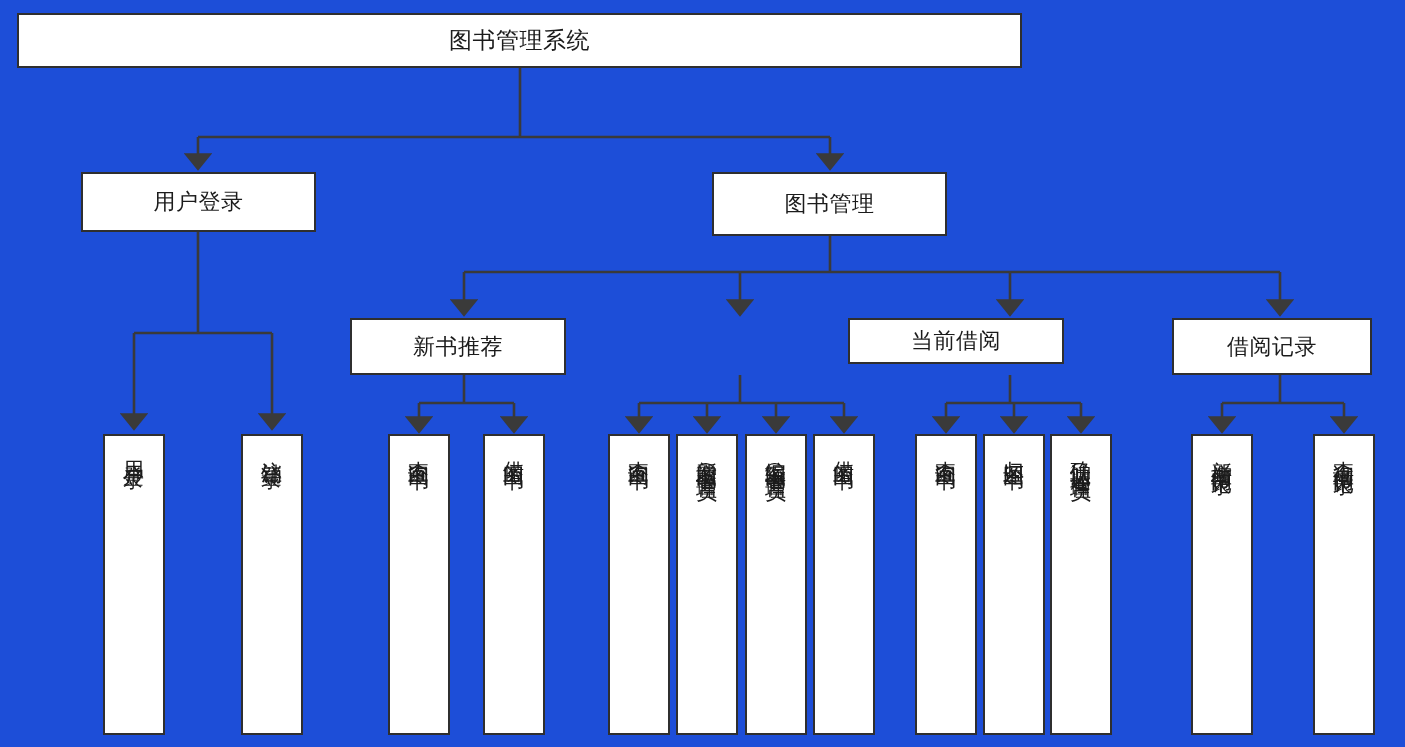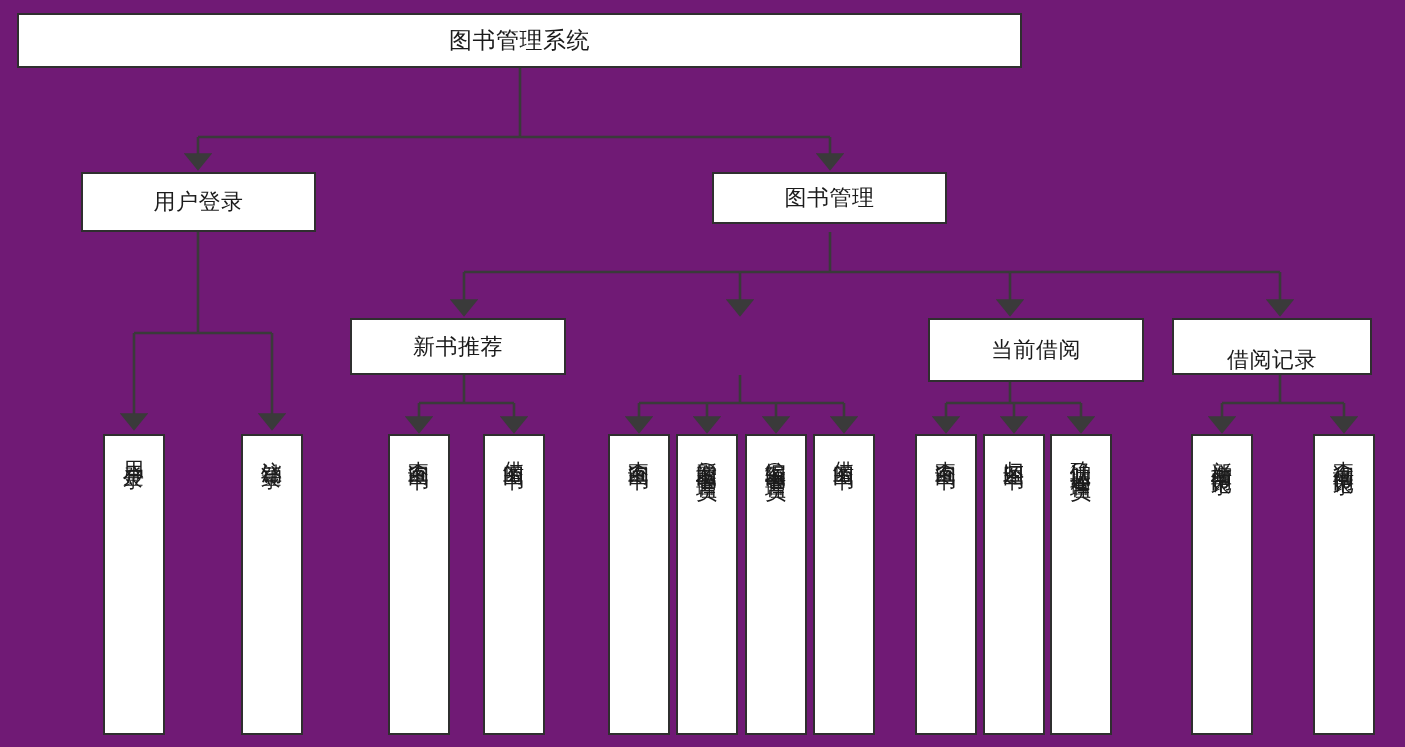--- a/index.html
+++ b/index.html
@@ -8,21 +8,21 @@
     padding: 0;
     background: #ffffff;
   }
   body {
     font-family: "Liberation Sans", "DejaVu Sans", sans-serif;
   }
   #diagram-root {
     position: relative;
     width: 1405px;
     height: 747px;
-    background: #701a75;
+    background: #1d4ed8;
     overflow: hidden;
   }
   svg#connectors {
     position: absolute;
     left: 0;
     top: 0;
     width: 1405px;
     height: 747px;
   }
   .node {
@@ -128,34 +128,34 @@
   </svg>
 
   <div class="node horiz root" style="left:17px; top:13px; width:1005px; height:55px;">
     <span class="node-label">图书管理系统</span>
   </div>
 
   <div class="node horiz" style="left:81px; top:172px; width:235px; height:60px;">
     <span class="node-label">用户登录</span>
   </div>
 
-  <div class="node horiz" style="left:712px; top:172px; width:235px; height:52px;">
+  <div class="node horiz" style="left:712px; top:172px; width:235px; height:64px;">
     <span class="node-label">图书管理</span>
   </div>
 
   <div class="node horiz" style="left:350px; top:318px; width:216px; height:57px;">
     <span class="node-label">新书推荐</span>
   </div>
 
 
-  <div class="node horiz" style="left:928px; top:318px; width:216px; height:64px;">
+  <div class="node horiz" style="left:848px; top:318px; width:216px; height:46px;">
     <span class="node-label">当前借阅</span>
   </div>
 
-  <div class="node horiz" style="left:1172px; top:318px; width:200px; height:57px;align-items:flex-end;">
+  <div class="node horiz" style="left:1172px; top:318px; width:200px; height:57px;">
     <span class="node-label">借阅记录</span>
   </div>
 
   <div class="node vert" style="left:103px; top:434px; width:62px; height:301px;">
     <span class="node-label">用户登录</span>
   </div>
 
   <div class="node vert" style="left:241px; top:434px; width:62px; height:301px;">
     <span class="node-label">注销登录</span>
   </div>

